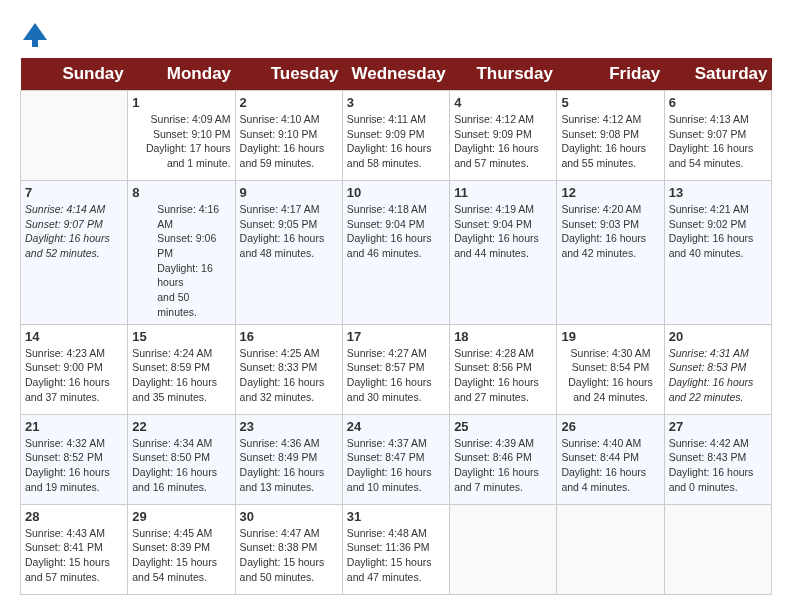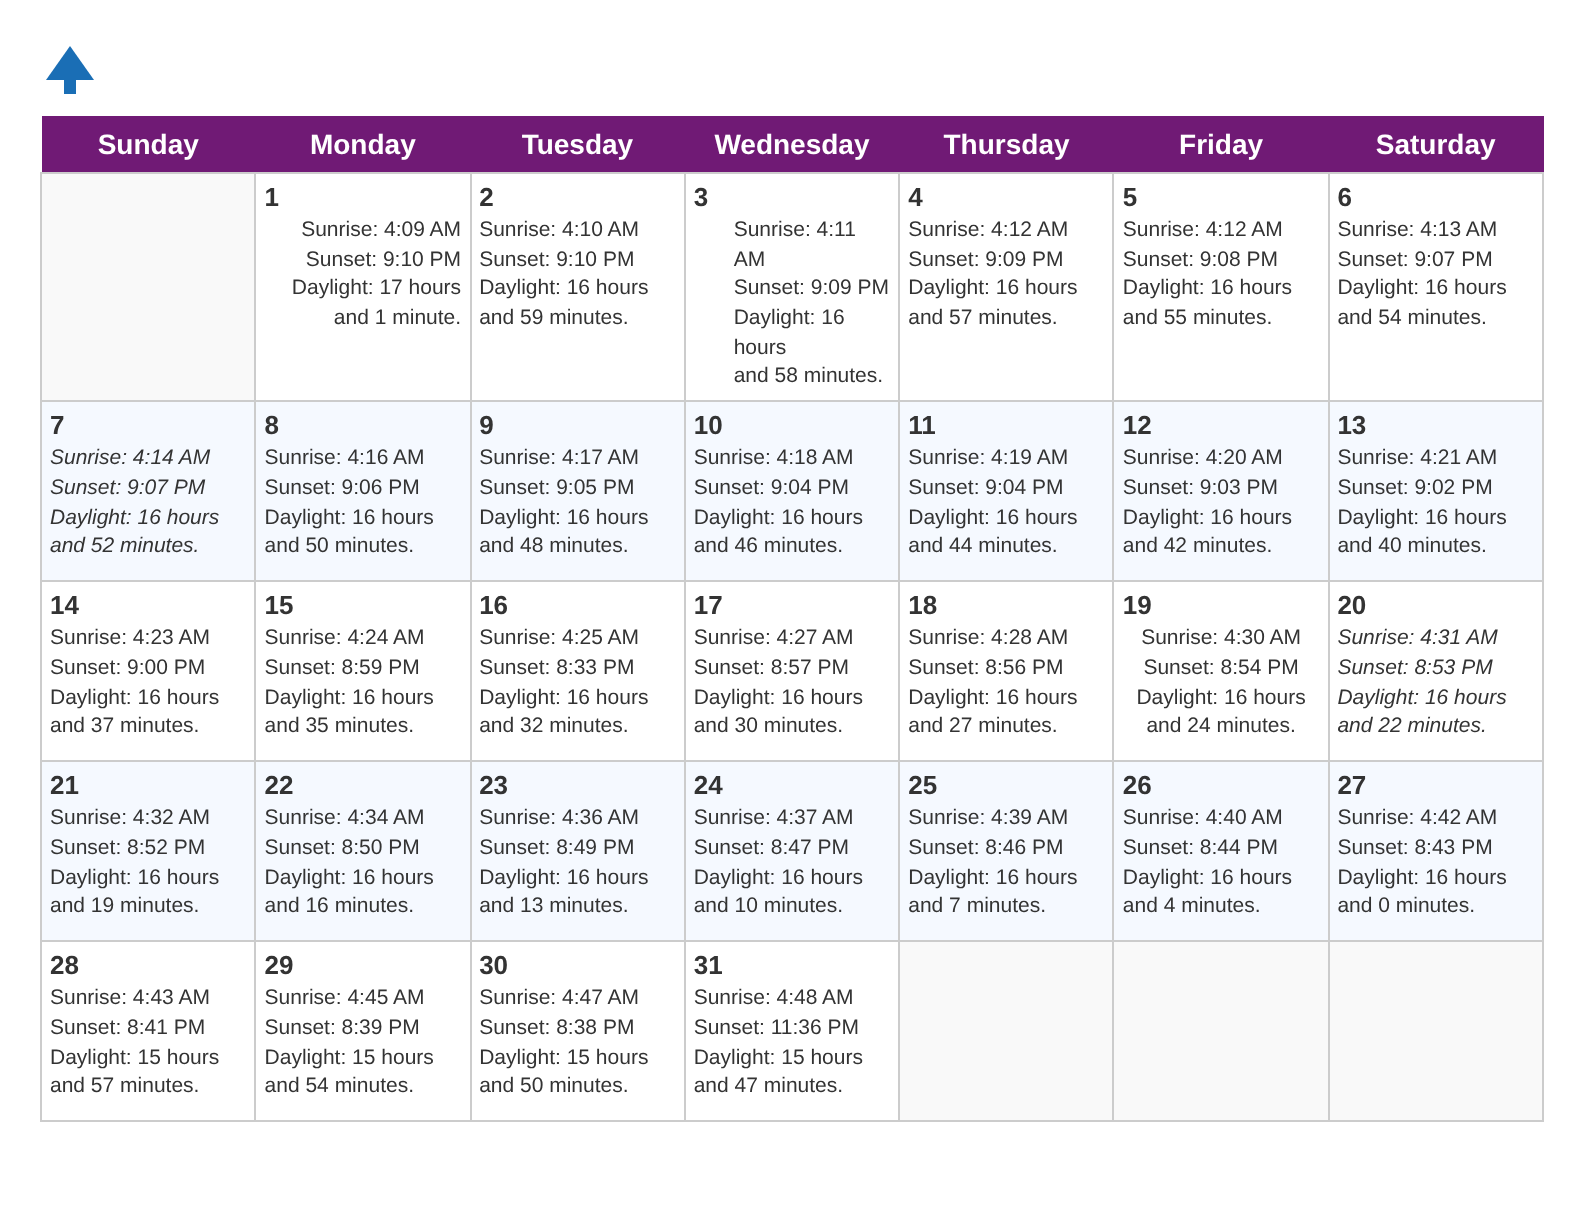--- a/index.html
+++ b/index.html
@@ -38,25 +38,25 @@
       font-size: 16px;
       color: #333;
     }
     table {
       width: 100%;
       border-collapse: collapse;
       margin-top: 8px;
       font-size: 11px;
     }
     thead tr th {
-      background-color: #701a75;
+      background-color: #7f1d1d;
       color: #fff;
       padding: 6px 4px;
-      text-align: center;
-      font-size: 14px;
+      text-align: right;
+      font-size: 17px;
       font-weight: bold;
     }
     tbody tr td {
       border: 1px solid #ccc;
       padding: 4px;
       vertical-align: top;
       min-height: 80px;
       width: calc(100% / 7);
     }
     tbody tr {
@@ -125,21 +125,21 @@
         </td>
         <td>
           <span class="day-num">2</span>
           <div class="day-info" style="white-space: pre-line;">Sunrise: 4:10 AM
 Sunset: 9:10 PM
 Daylight: 16 hours
 and 59 minutes.</div>
         </td>
         <td>
           <span class="day-num">3</span>
-          <div class="day-info" style="white-space: pre-line; margin-left: 20px;">Sunrise: 4:11 AM
+          <div class="day-info" style="white-space: pre-line;">Sunrise: 4:11 AM
 Sunset: 9:09 PM
 Daylight: 16 hours
 and 58 minutes.</div>
         </td>
         <td>
           <span class="day-num">4</span>
           <div class="day-info" style="white-space: pre-line;">Sunrise: 4:12 AM
 Sunset: 9:09 PM
 Daylight: 16 hours
 and 57 minutes.</div>
@@ -162,21 +162,21 @@
       <tr>
         <td>
           <span class="day-num">7</span>
           <div class="day-info" style="white-space: pre-line; font-style: italic;">Sunrise: 4:14 AM
 Sunset: 9:07 PM
 Daylight: 16 hours
 and 52 minutes.</div>
         </td>
         <td>
           <span class="day-num">8</span>
-          <div class="day-info" style="white-space: pre-line;">Sunrise: 4:16 AM
+          <div class="day-info" style="white-space: pre-line; margin-left: 25px;">Sunrise: 4:16 AM
 Sunset: 9:06 PM
 Daylight: 16 hours
 and 50 minutes.</div>
         </td>
         <td>
           <span class="day-num">9</span>
           <div class="day-info" style="white-space: pre-line;">Sunrise: 4:17 AM
 Sunset: 9:05 PM
 Daylight: 16 hours
 and 48 minutes.</div>

